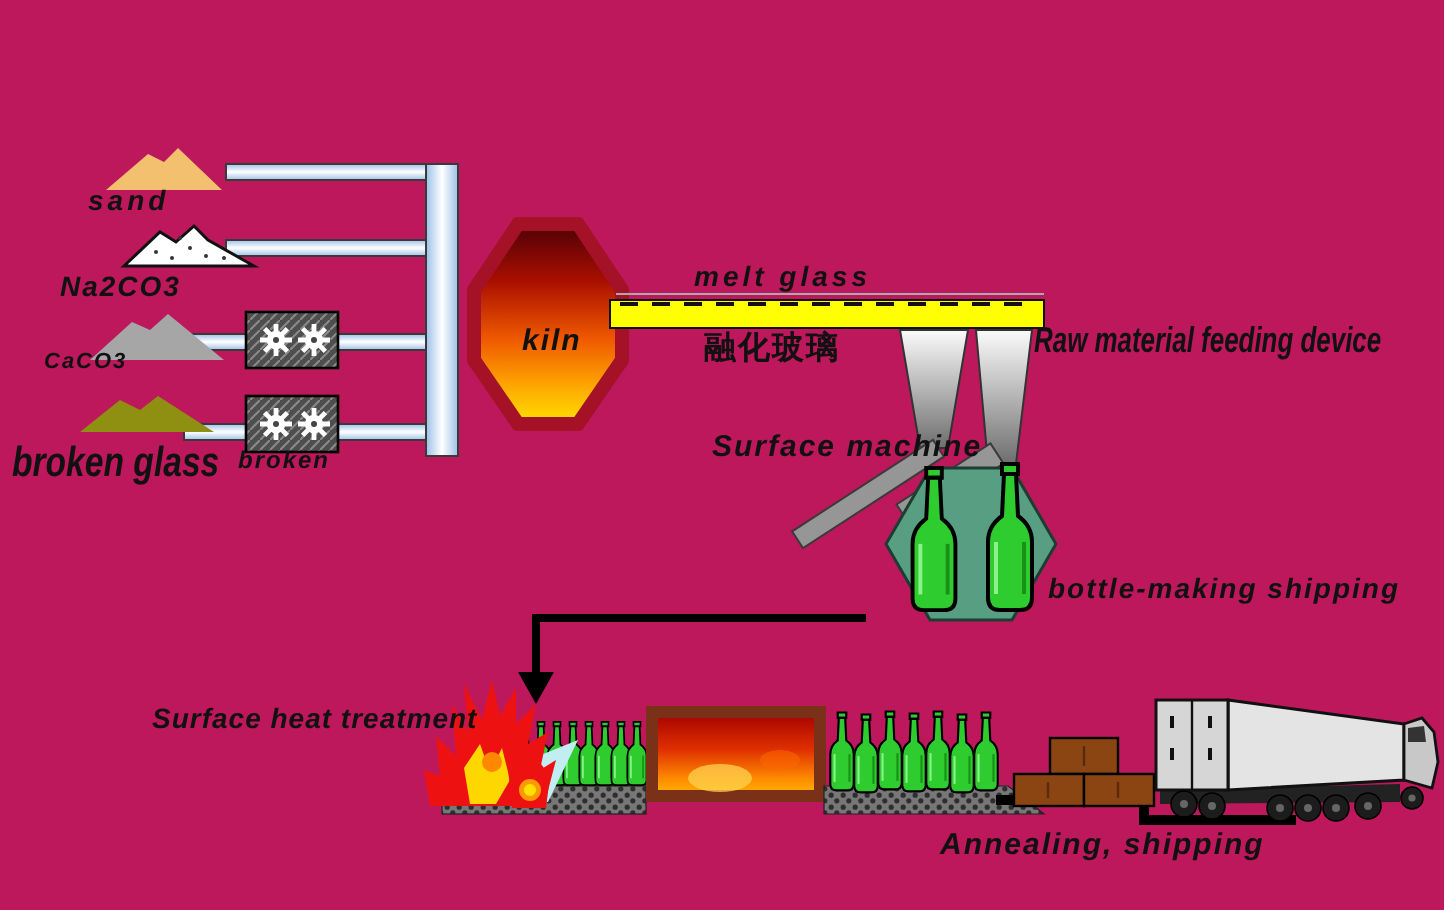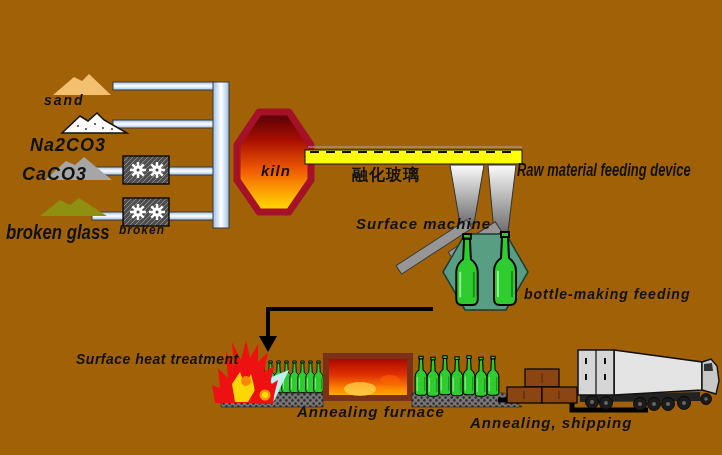--- a/index.html
+++ b/index.html
@@ -1,17 +1,17 @@
 <!DOCTYPE html>
 <html><head>
 <meta charset="utf-8">
 <style>
   html,body{margin:0;padding:0;background:#fff;}
   .stage{
-    position:relative;width:722px;height:455px;background:#a16207;overflow:hidden;
+    position:relative;width:722px;height:455px;background:#be185d;overflow:hidden;
     font-family:"Liberation Sans", sans-serif;
   }
   .stage svg.layer{position:absolute;left:0;top:0;}
   .lbl{
     position:absolute;font-weight:bold;font-style:italic;color:#111;
     white-space:nowrap;line-height:1.1;
   }
   .cond{
     font-style:italic;display:inline-block;transform:scaleX(.72);transform-origin:left top;
   }
@@ -217,26 +217,26 @@
         <circle cx="640" cy="404" r="2"></circle>
           <circle cx="654" cy="404" r="2"></circle>
         <circle cx="668" cy="404" r="2"></circle>
           <circle cx="684" cy="403" r="2"></circle>
         <circle cx="706" cy="399" r="1.8"></circle>
       </g>
     </g>
   </svg>
 
   <div class="lbl" style="left:44px;top:93px;font-size:14px;letter-spacing:2px;">sand</div>
-  <div class="lbl" style="left:30px;top:136px;font-size:18px;letter-spacing:1px;">Na2CO3</div>
-  <div class="lbl" style="left:22px;top:165px;font-size:18px;letter-spacing:1px;">CaCO3</div>
+  <div class="lbl" style="left:30px;top:136px;font-size:14px;letter-spacing:1px;">Na2CO3</div>
+  <div class="lbl" style="left:22px;top:175px;font-size:11px;letter-spacing:1px;">CaCO3</div>
   <div class="lbl" style="left:6px;top:220px;font-size:21px;font-style:normal;"><span class="cond2">broken glass</span></div>
   <div class="lbl" style="left:119px;top:224px;font-size:12px;letter-spacing:1px;">broken</div>
   <div class="lbl" style="left:261px;top:163px;font-size:15px;letter-spacing:1px;">kiln</div>
+  <div class="lbl" style="left:347px;top:131px;font-size:14px;letter-spacing:2px;">melt glass</div>
   <div class="lbl" style="left:352px;top:146px;font-size:16px;font-style:normal;letter-spacing:1px;margin-top:20px;">融化玻璃</div>
   <div class="lbl" style="left:517px;top:161px;font-size:18px;font-style:normal;"><span class="cond">Raw material feeding device</span></div>
   <div class="lbl" style="left:356px;top:216px;font-size:15px;letter-spacing:1px;">Surface machine</div>
-  <div class="lbl" style="left:524px;top:287px;font-size:14px;letter-spacing:1px;">bottle-making feeding</div>
+  <div class="lbl" style="left:524px;top:287px;font-size:14px;letter-spacing:1px;">bottle-making shipping</div>
   <div class="lbl" style="left:76px;top:320px;font-size:14px;letter-spacing:0.5px;margin-top:32px;">Surface heat treatment</div>
-  <div class="lbl" style="left:297px;top:404px;font-size:15px;letter-spacing:1px;">Annealing furnace</div>
   <div class="lbl" style="left:470px;top:415px;font-size:15px;letter-spacing:1px;">Annealing, shipping</div>
 
 </div>
 
 </body></html>

